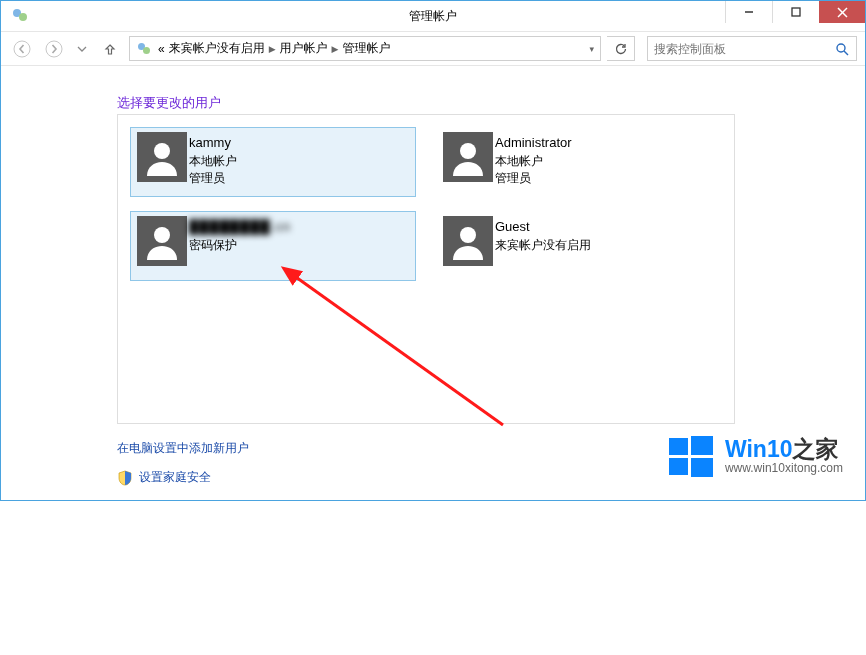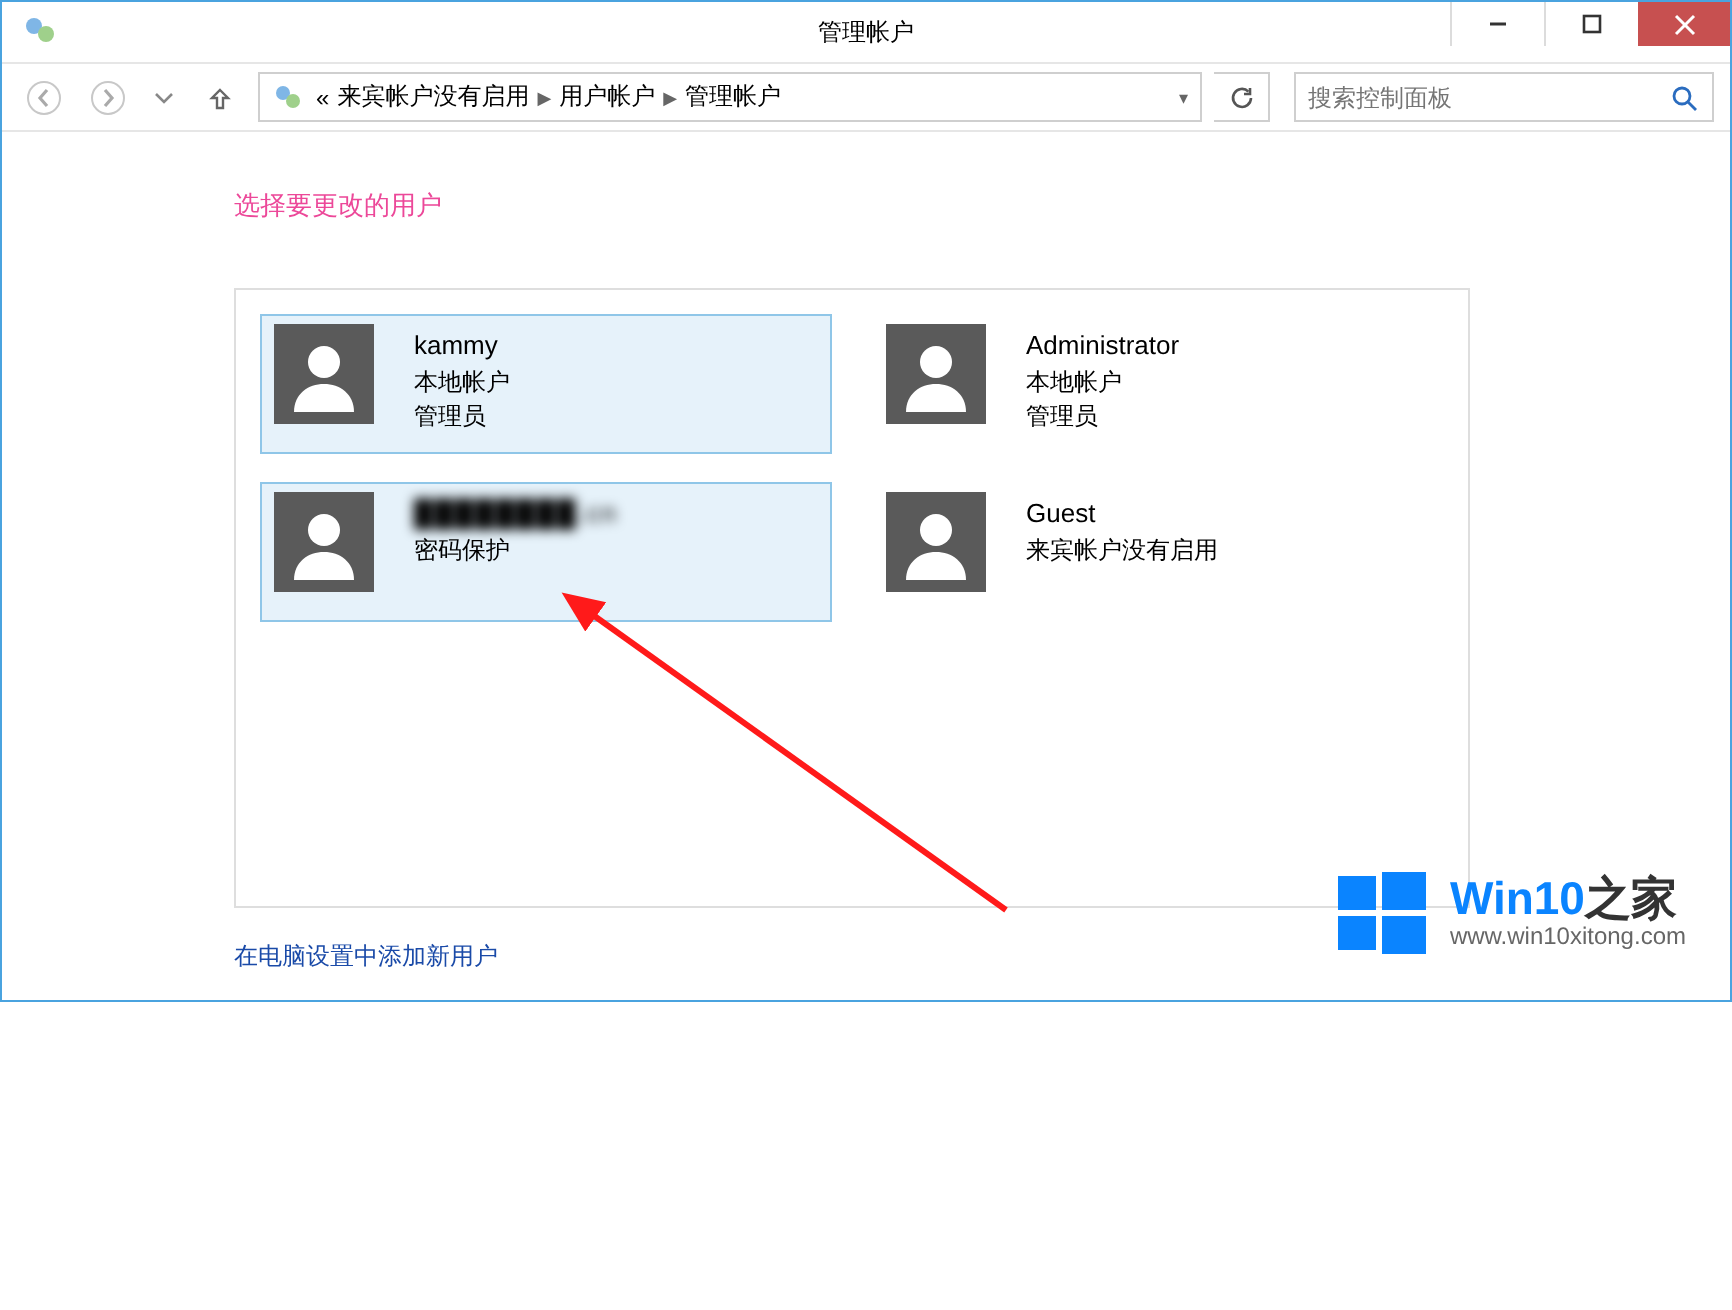--- a/index.html
+++ b/index.html
@@ -23,24 +23,24 @@
   .breadcrumb { display:flex; align-items:center; gap:4px; min-width:0; overflow:hidden; white-space:nowrap; }
   .bc-item { color:#000; }
   .bc-sep { color:#666; font-size:9px; }
   .addr-dd { margin-left:auto; color:#666; font-size:9px; }
   .refresh-box { width:28px; height:25px; border:1px solid #cfcfcf; border-left:none; display:flex; align-items:center; justify-content:center; color:#555; box-sizing:border-box; }
   .searchbox { width:210px; height:25px; border:1px solid #cfcfcf; margin-left:6px; display:flex; align-items:center; box-sizing:border-box; }
   .searchbox input { flex:1; border:none; outline:none; height:100%; padding:0 6px; font-size:12px; color:#666; background:transparent; }
   .search-btn { width:28px; height:100%; display:flex; align-items:center; justify-content:center; color:#2a6cbf; }
   
   .content { position:absolute; left:0; right:0; top:65px; bottom:0; padding:28px 0 0 116px; box-sizing:border-box; }
-  .page-heading { color:#ec4899; font-size:13px; margin-bottom:32px; }
+  .page-heading { color:#6d28d9; font-size:13px; margin-bottom:2px; }
   .accounts-box { width:618px; height:310px; border:1px solid #dedede; background:#fff; position:relative; padding:12px; box-sizing:border-box; }
   .account-grid { display:grid; grid-template-columns:1fr 1fr; grid-auto-rows:70px; gap:14px 20px; }
-  .account-tile { display:flex; align-items:flex-start; gap:20px; padding:4px 6px; border:1px solid transparent; box-sizing:border-box; }
+  .account-tile { display:flex; align-items:flex-start; gap:2px; padding:4px 6px; border:1px solid transparent; box-sizing:border-box; }
   .account-tile.selected { background:#e6f2fa; border:1px solid #8fc6e8; }
   .avatar { width:50px; height:50px; background:#5a5a5a; display:flex; align-items:center; justify-content:center; flex-shrink:0; }
   .avatar svg { display:block; }
   .acct-lines { display:flex; flex-direction:column; gap:1px; line-height:1.35; padding-top:2px; }
   .acct-name { font-size:13px; color:#000; }
   .acct-sub { font-size:12px; color:#000; }
   .blur-name { filter:blur(3px); letter-spacing:1px; }
   .links { margin-top:16px; display:flex; flex-direction:column; gap:12px; }
   .link-text { color:#1a4aa8; font-size:12px; display:flex; align-items:flex-end; gap:6px; }
   .shield-icon { width:16px; height:16px; flex-shrink:0; }
@@ -214,20 +214,29 @@
             <path d="M0,0 L0,6 L7,3 Z" fill="#ff1a1a"></path>
           </marker>
         </defs>
         <line x1="225" y1="160" x2="15" y2="10" stroke="#ff1a1a" stroke-width="3" marker-end="url(#arrhead)"></line>
       </svg>
     </div>
 
     <div class="links">
       <a class="link-text">
         <span>在电脑设置中添加新用户</span>
+      </a>
+      <a class="link-text">
+        <span class="shield-icon">
+          <svg viewBox="0 0 16 16" width="16" height="16">
+            <path d="M8 1 L14 3 V8 C14 12 11 15 8 15 C5 15 2 12 2 8 V3 Z" fill="#ffd966" stroke="#c09000" stroke-width="0.6"></path>
+            <path d="M8 1 L14 3 V8 C14 12 11 15 8 15 Z" fill="#3a78d6"></path>
+          </svg>
+        </span>
+        <span>设置家庭安全</span>
       </a>
     </div>
   </div>
 
   <div class="watermark">
     <span class="wm-logo">
       <svg viewBox="0 0 48 48" width="48" height="48">
         <rect x="2" y="6" width="19" height="17" fill="#0a84ff"></rect>
         <rect x="24" y="4" width="22" height="19" fill="#0a84ff"></rect>
         <rect x="2" y="26" width="19" height="17" fill="#0a84ff"></rect>

